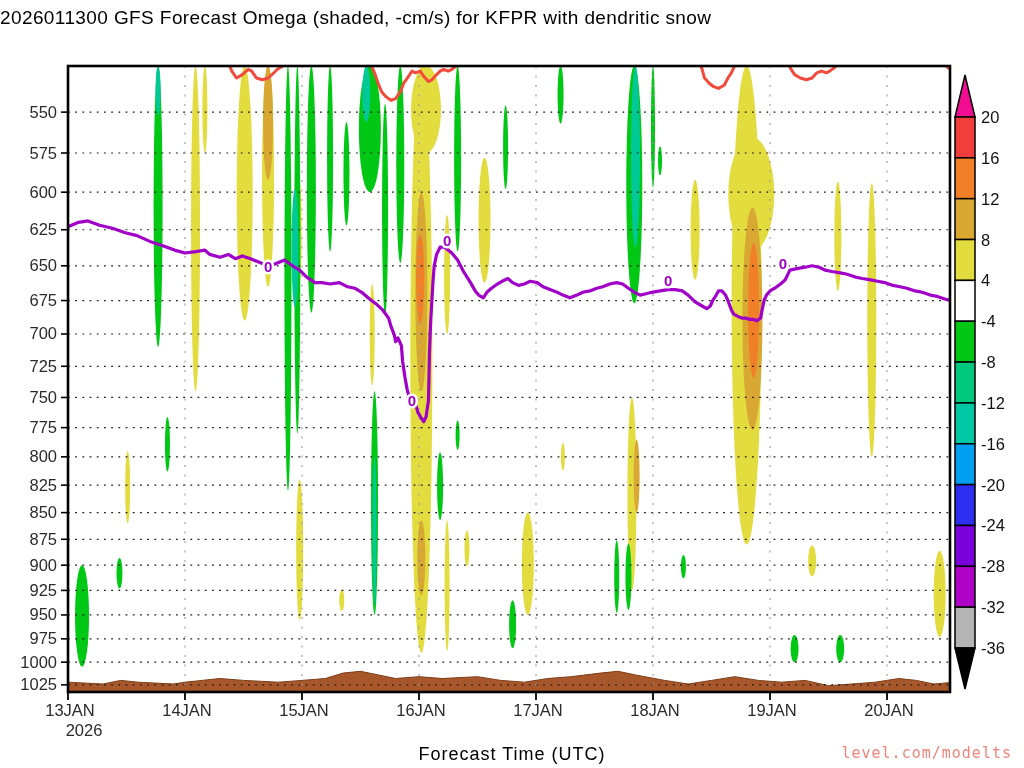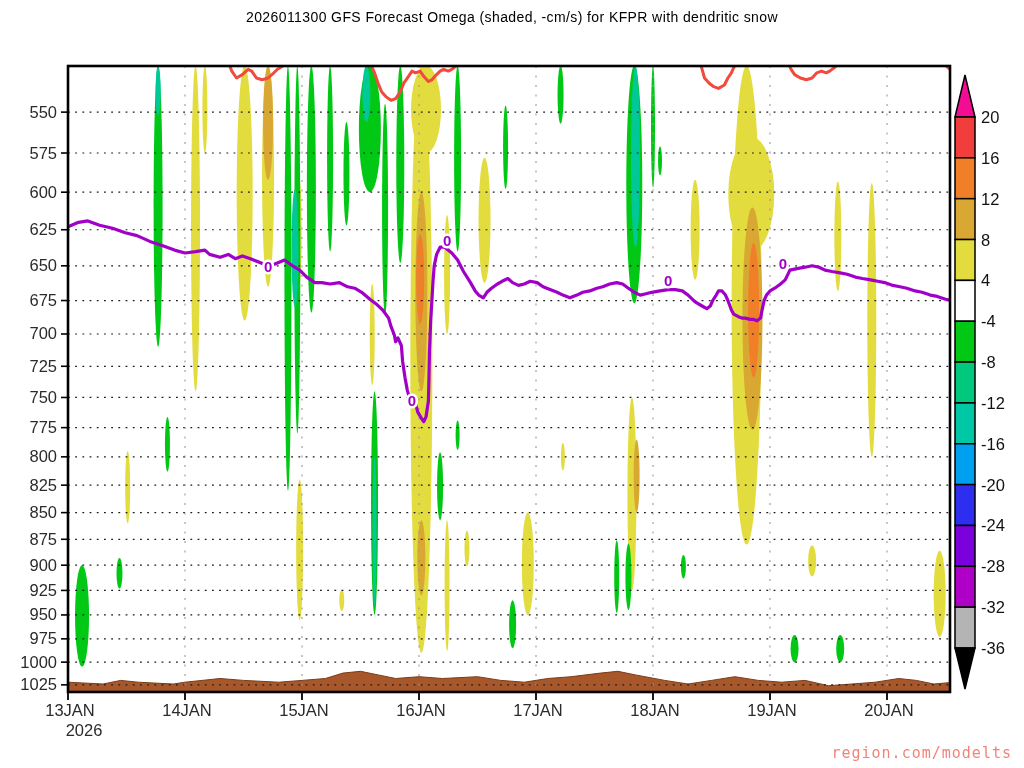--- a/index.html
+++ b/index.html
@@ -1,19 +1,19 @@
 <!DOCTYPE html>
 <html><head>
 <meta charset="utf-8">
 <style>
   html,body{margin:0;padding:0;background:#ffffff;}
   .page{position:relative;width:1024px;height:768px;background:#fff;overflow:hidden;
         font-family:"Liberation Sans",sans-serif;}
-  .title{position:absolute;top:6px;left:0;width:100%;text-align:center;
-         font-size:14px;line-height:23px;color:#000;letter-spacing:.4px;white-space:nowrap;}
+  .title{position:absolute;top:6px;left:0;width:100%;
+         font-size:19px;line-height:23px;color:#000;letter-spacing:.4px;white-space:nowrap;}
   .xlabel{position:absolute;top:744px;left:0;width:100%;text-align:center;
           font-size:18px;color:#000;letter-spacing:1px;}
   .watermark{position:absolute;top:744px;right:12px;font-size:15px;letter-spacing:1px;
              color:#f2837a;font-family:"DejaVu Sans Mono",monospace;text-decoration:none;}
   svg text{font-family:"Liberation Sans",sans-serif;}
 </style>
 </head>
 <body>
 
 <div class="page">
@@ -214,14 +214,15 @@
       <text x="981" y="368.0769230769231" font-size="16.5" fill="#111">-8</text>
       <text x="981" y="408.9230769230769" font-size="16.5" fill="#111">-12</text>
       <text x="981" y="449.7692307692308" font-size="16.5" fill="#111">-16</text>
       <text x="981" y="490.61538461538464" font-size="16.5" fill="#111">-20</text>
       <text x="981" y="531.4615384615385" font-size="16.5" fill="#111">-24</text>
       <text x="981" y="572.3076923076924" font-size="16.5" fill="#111">-28</text>
       <text x="981" y="613.1538461538462" font-size="16.5" fill="#111">-32</text>
       <text x="981" y="654" font-size="16.5" fill="#111">-36</text>
     </svg>
 
-  <div class="watermark">region.com/modelts</div>
+  <div class="xlabel">Forecast Time (UTC)</div>
+  <div class="watermark">level.com/modelts</div>
 </div>
 
 </body></html>

